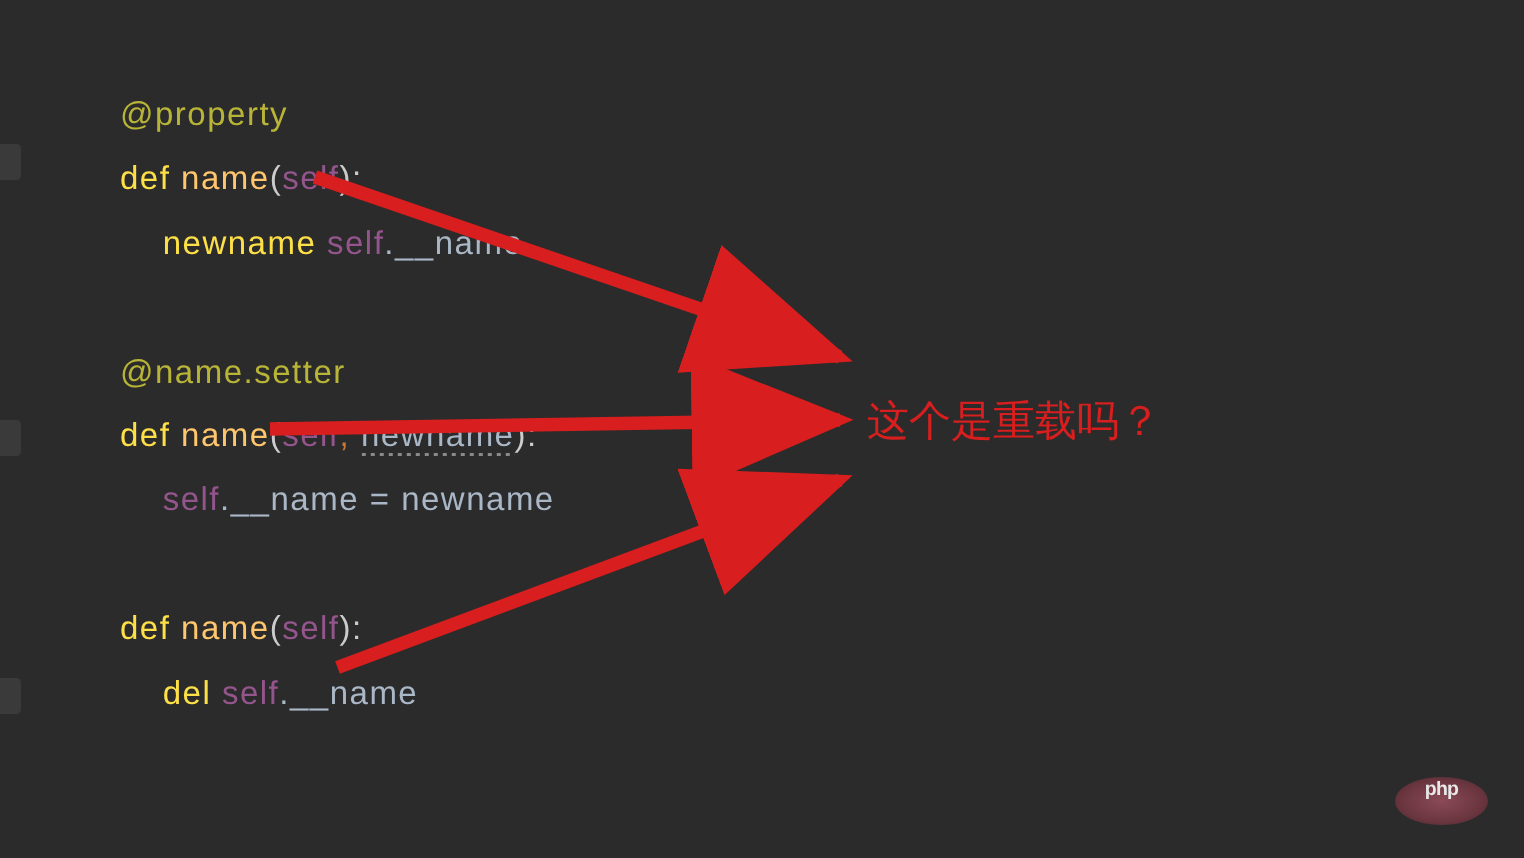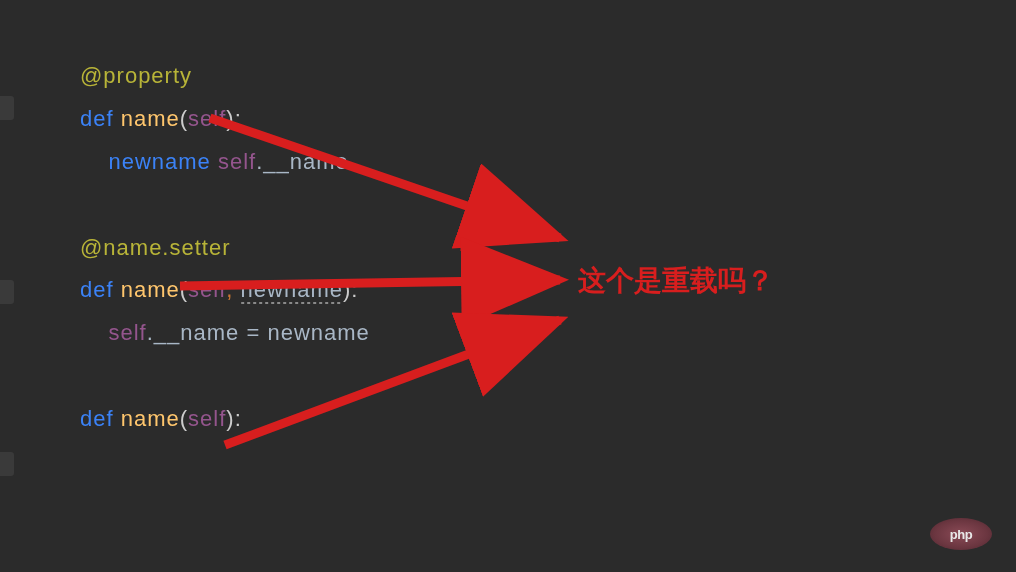--- a/index.html
+++ b/index.html
@@ -19,21 +19,21 @@
     .code-container {
       padding: 55px 0 0 80px;
       line-height: 1.95;
       letter-spacing: 1px;
     }
     .line {
       white-space: pre;
       font-family: Liberation Sans, sans-serif;
     }
     .decorator { color: #b8b438; }
-    .keyword { color: #3b82f6; }
+    .keyword { color: #fde047; }
     .funcname { color: #ffc66d; }
     .self { color: #94558d; }
     .paren { color: #cccccc; }
     .comma { color: #cc7832; }
     .ident { color: #a9b7c6; }
     .param { color: #a9b7c6; }
     .param-underline {
       background-image: repeating-linear-gradient(90deg, #8a8a8a 0 3px, transparent 3px 6px);
       background-position: bottom;
       background-size: 6px 2px;
@@ -42,21 +42,21 @@
     }
     .op { color: #a9b7c6; }
     
     .annotation {
       position: absolute;
       left: 578px;
       top: 262px;
       color: #d81e1e;
       font-family: sans-serif;
       font-size: 28px;
-      font-weight: 700;
+      font-weight: 400;
     }
     
     .arrows-svg {
       position: absolute;
       left: 0;
       top: 0;
       width: 1016px;
       height: 572px;
       pointer-events: none;
     }
@@ -74,21 +74,21 @@
       position: absolute;
       right: 24px;
       bottom: 22px;
     }
     .watermark-oval {
       width: 62px;
       height: 32px;
       background: radial-gradient(ellipse at center, #8a4a56 0%, #6b3640 60%, #4a252d 100%);
       border-radius: 50%;
       display: flex;
-      align-items: center;
+      align-items: flex-start;
       justify-content: center;
     }
     .watermark-text {
       color: #e8e8e8;
       font-family: sans-serif;
       font-size: 13px;
       font-weight: bold;
       letter-spacing: -0.5px;
     }
   </style>
@@ -98,20 +98,21 @@
 <div class="code-container">
   <div class="line"><span class="decorator">@property</span></div>
   <div class="line"><span class="keyword">def</span> <span class="funcname">name</span><span class="paren">(</span><span class="self">self</span><span class="paren">)</span><span class="paren">:</span></div>
   <div class="line">    <span class="keyword">newname</span> <span class="self">self</span><span class="ident">.</span><span class="ident">__name</span></div>
   <div class="line">&nbsp;</div>
   <div class="line"><span class="decorator">@name.setter</span></div>
   <div class="line"><span class="keyword">def</span> <span class="funcname">name</span><span class="paren">(</span><span class="self">self</span><span class="comma">,</span> <span class="param param-underline">newname</span><span class="paren">)</span><span class="paren">:</span></div>
   <div class="line">    <span class="self">self</span><span class="ident">.</span><span class="ident">__name</span><span class="op"> = </span><span class="ident">newname</span></div>
   <div class="line">&nbsp;</div>
   <div class="line"><span class="keyword">def</span> <span class="funcname">name</span><span class="paren">(</span><span class="self">self</span><span class="paren">)</span><span class="paren">:</span></div>
+  <div class="line">    <span class="keyword">del</span> <span class="self">self</span><span class="ident">.</span><span class="ident">__name</span></div>
 </div>
 
 <div class="gutter-icon" style="top: 96px;"></div>
 <div class="gutter-icon" style="top: 280px;"></div>
 <div class="gutter-icon" style="top: 452px;"></div>
 
 <svg class="arrows-svg">
   <defs>
     <marker id="ah" markerWidth="12" markerHeight="10" refX="11" refY="5" orient="auto">
       <polygon points="0 0, 12 5, 0 10" fill="#d81e1e"></polygon>

